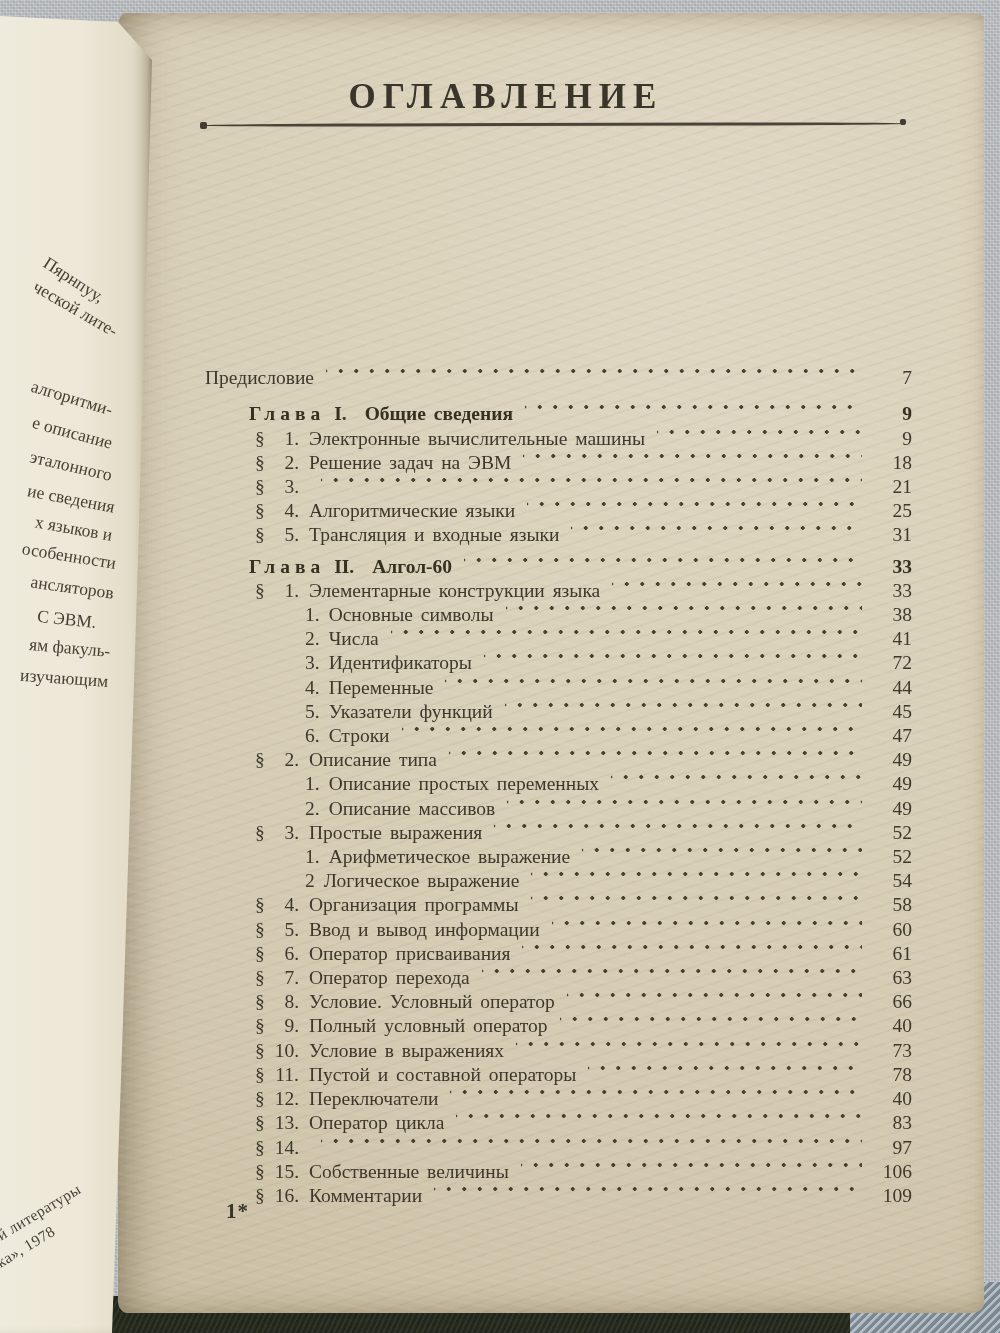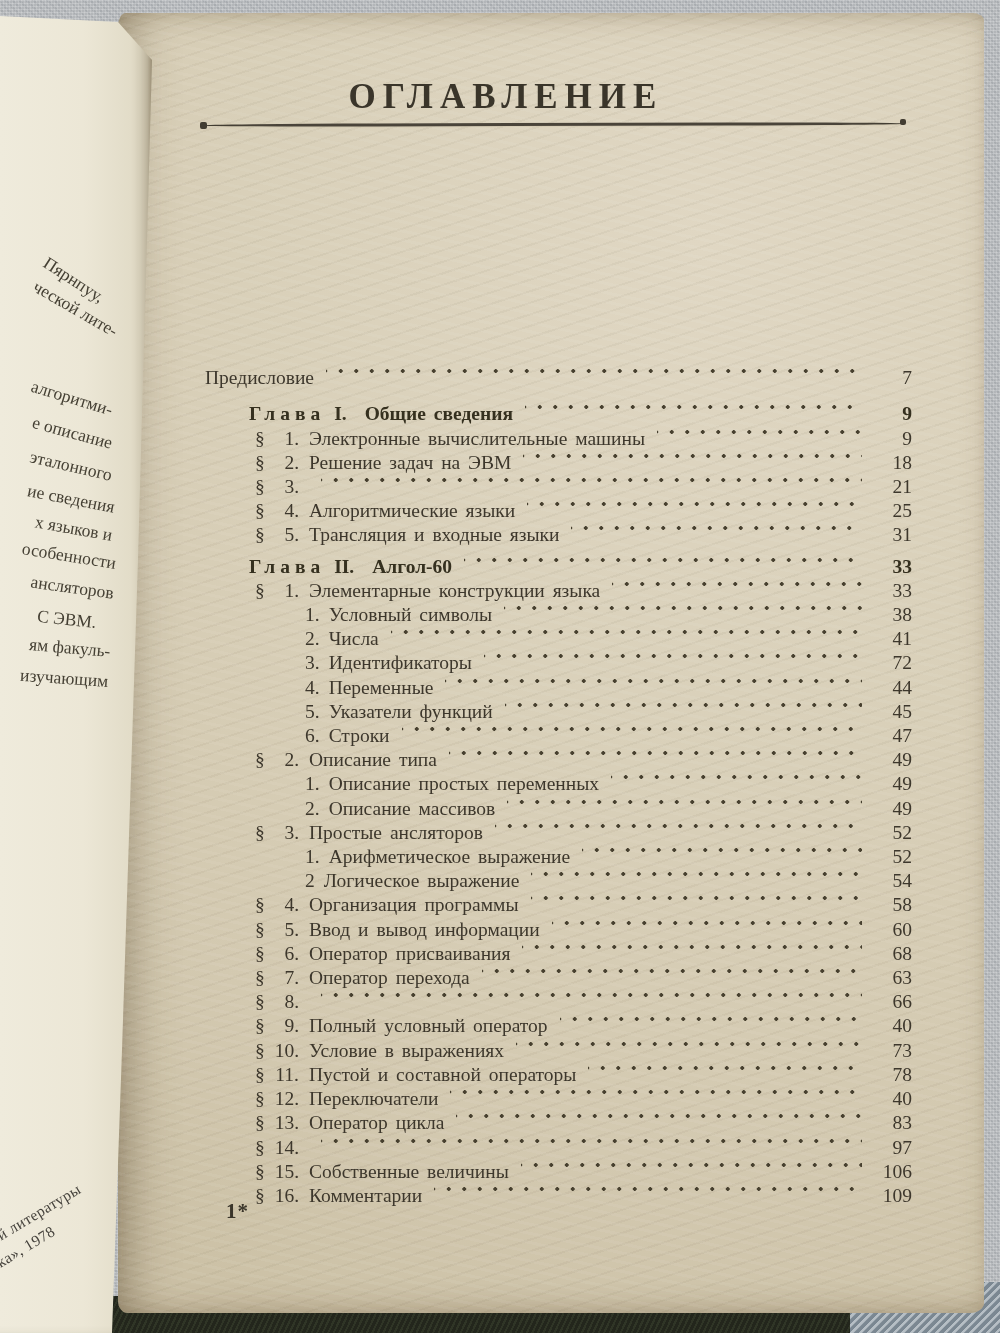--- a/index.html
+++ b/index.html
@@ -161,21 +161,21 @@
       </div>
       <div class="row section">
         <span class="par">§</span>
         <span class="sec-num">1.</span>
         <span>Элементарные конструкции языка</span>
         <span class="leader"></span>
         <span class="pagenum">33</span>
       </div>
       <div class="row item">
         <span class="item-num">1.</span>
-        <span>Условный символы</span>
+        <span>Основные символы</span>
         <span class="leader"></span>
         <span class="pagenum">38</span>
       </div>
       <div class="row item">
         <span class="item-num">2.</span>
         <span>Числа</span>
         <span class="leader"></span>
         <span class="pagenum">41</span>
       </div>
       <div class="row item">
@@ -217,21 +217,21 @@
       </div>
       <div class="row item">
         <span class="item-num">2.</span>
         <span>Описание массивов</span>
         <span class="leader"></span>
         <span class="pagenum">49</span>
       </div>
       <div class="row section">
         <span class="par">§</span>
         <span class="sec-num">3.</span>
-        <span>Простые ансляторов</span>
+        <span>Простые выражения</span>
         <span class="leader"></span>
         <span class="pagenum">52</span>
       </div>
       <div class="row item">
         <span class="item-num">1.</span>
         <span>Арифметическое выражение</span>
         <span class="leader"></span>
         <span class="pagenum">52</span>
       </div>
       <div class="row item">
@@ -252,32 +252,33 @@
         <span class="sec-num">5.</span>
         <span>Ввод и вывод информации</span>
         <span class="leader"></span>
         <span class="pagenum">60</span>
       </div>
       <div class="row section">
         <span class="par">§</span>
         <span class="sec-num">6.</span>
         <span>Оператор присваивания</span>
         <span class="leader"></span>
-        <span class="pagenum">68</span>
+        <span class="pagenum">61</span>
       </div>
       <div class="row section">
         <span class="par">§</span>
         <span class="sec-num">7.</span>
         <span>Оператор перехода</span>
         <span class="leader"></span>
         <span class="pagenum">63</span>
       </div>
       <div class="row section">
         <span class="par">§</span>
         <span class="sec-num">8.</span>
+        <span>Условие. Условный оператор</span>
         <span class="leader"></span>
         <span class="pagenum">66</span>
       </div>
       <div class="row section">
         <span class="par">§</span>
         <span class="sec-num">9.</span>
         <span>Полный условный оператор</span>
         <span class="leader"></span>
         <span class="pagenum">40</span>
       </div>

